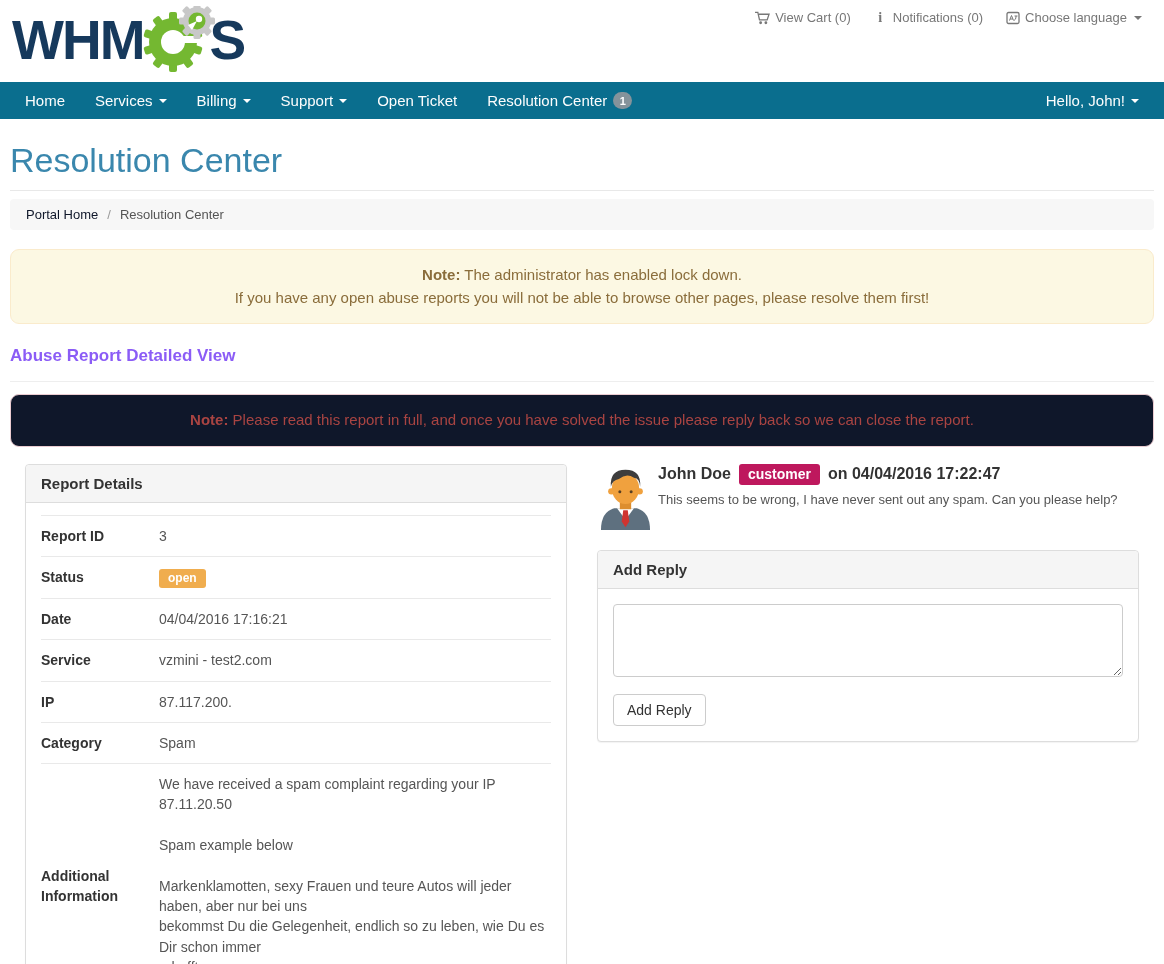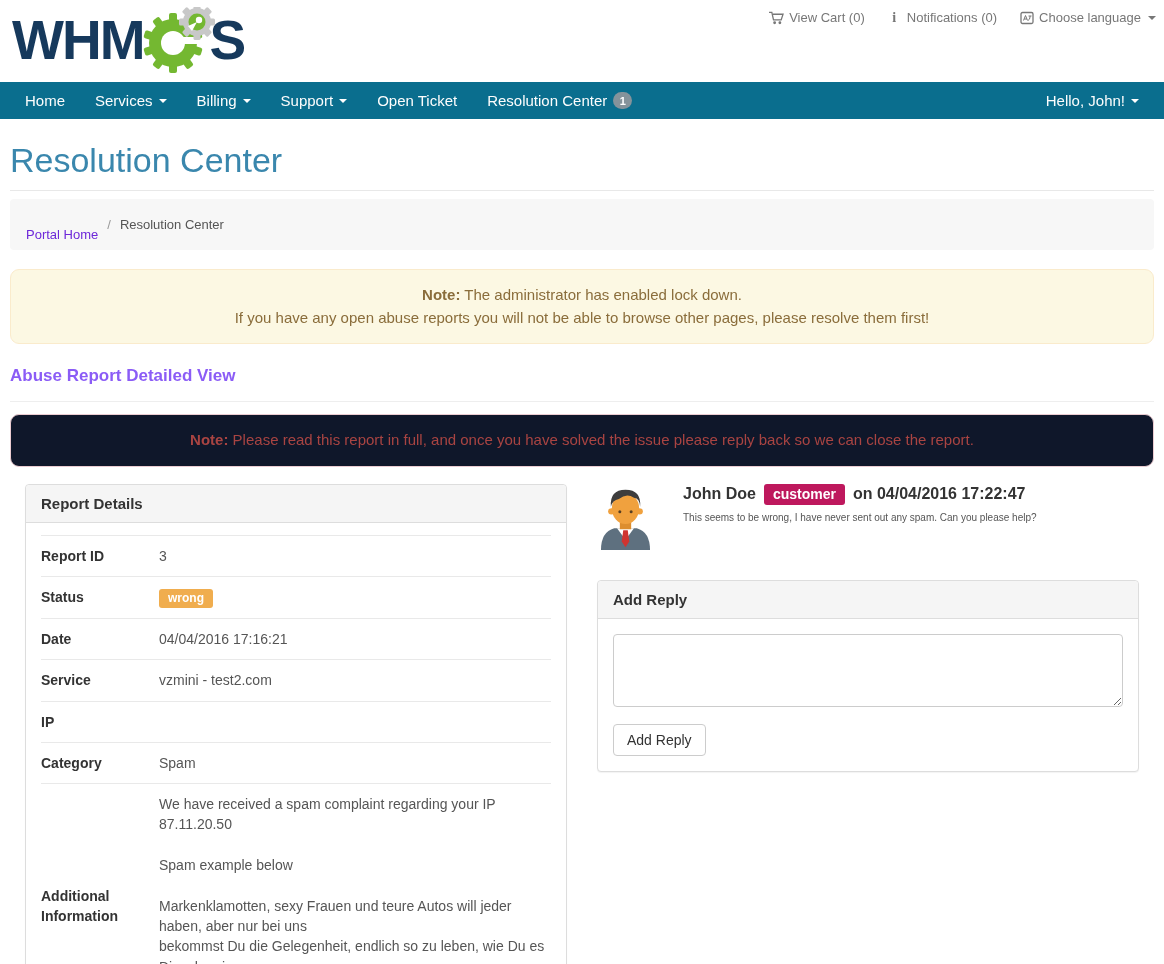--- a/index.html
+++ b/index.html
@@ -1,24 +1,24 @@
 <!DOCTYPE html>
 <html><head>
 <meta charset="utf-8">
 <style>
   * { margin:0; padding:0; box-sizing:border-box; }
   html,body { width:1164px; height:964px; overflow:hidden; background:#fff;
     font-family:"Liberation Sans", sans-serif; color:#555; font-size:14px; }
 
   
   .site-header { position:relative; height:82px; background:#fff; padding:8px 0 0 12px; }
-  .logo { display:flex; height:64px; }
+  .logo { display:flex; align-items:center; height:64px; }
   .logo-txt { font-size:55px; font-weight:bold; color:#16395c; letter-spacing:-2px; line-height:64px; }
   .logo-gears { width:74px; height:66px; margin:0 -6px 0 -2px; position:relative; top:-1px; }
-  .header-links { position:absolute; top:10px; right:8px; display:flex; 
+  .header-links { position:absolute; top:10px; right:22px; display:flex; 
     gap:22px; font-size:13px; color:#777; }
   .header-link { display:flex; align-items:center; gap:5px; color:#777; cursor:pointer; }
   .hicon { display:inline-flex; width:15px; height:15px; align-items:center; justify-content:center; }
   .info-glyph { font-family:"Liberation Serif", serif; font-weight:bold; font-size:14px; color:#777; }
   .caret-gray { width:0; height:0; border-left:4px solid transparent; border-right:4px solid transparent;
     border-top:4px solid #777; display:inline-block; margin-left:2px; }
 
   
   .navbar { background:#0a6e8e; height:37px; display:flex; align-items:stretch; padding:0 10px; }
   .nav-left { display:flex; flex:1; }
@@ -28,21 +28,21 @@
     border-top:4px solid #fff; display:inline-block; }
   .nav-badge { background:#85939b; color:#fff; font-size:11px; font-weight:bold; border-radius:10px;
     min-width:19px; height:17px; display:inline-flex; align-items:center; justify-content:center; padding:0 6px; }
 
   
   .container { padding:0 10px; }
   .page-title { font-size:34px; font-weight:300; color:#3a87ad; margin:22px 0 10px 0; letter-spacing:0; }
   .title-rule { border-bottom:1px solid #e8e8e8; margin-bottom:8px; }
   .breadcrumb { background:#f7f7f7; border-radius:4px; padding:8px 16px; font-size:13px; color:#555;
     display:flex; gap:9px; align-items:center; }
-  .breadcrumb a { color:#6d28d9; text-decoration:none; cursor:pointer;margin-top:20px; }
+  .breadcrumb a { color:#0f172a; text-decoration:none; cursor:pointer; }
   .crumb-sep { color:#999; }
 
   .alert { border-radius:9px; padding:14px 15px; text-align:center; font-size:15px; line-height:1.5; }
   .alert-warning { background:#fcf8e3; border:1px solid #faebcc; color:#8a6d3b; margin-top:19px; }
   .alert-danger  { background:#0f172a; border:1px solid #ebccd1; color:#a94442; margin:12px 0 2px 0; }
   .alert b { font-weight:bold; }
 
   .section-heading { font-size:17px; font-weight:bold; color:#8b5cf6; margin:22px 0 0 0; }
   .section-rule { border-bottom:1px solid #eee; margin:15px 0 9px 0; }
 
@@ -58,27 +58,27 @@
   
   .report-body { padding:12px 15px 0 15px; }
   .r-row { display:flex; border-top:1px solid #e9e9e9; padding:10px 0;align-items:center; }
   .r-label { width:118px; flex:none; font-weight:bold; color:#333; line-height:1.45; }
   .r-value { flex:1; color:#555; line-height:1.45; }
   .pre { white-space:pre-line; }
   .status-badge { display:inline-block; background:#f0ad4e; color:#fff; font-size:12px; font-weight:bold;
     padding:3px 9px; border-radius:3px; line-height:1.1; }
 
   
-  .message { display:flex; gap:29px; margin-bottom:30px; }
+  .message { display:flex; gap:4px; margin-bottom:20px; }
   .avatar { width:57px; height:66px; flex:none; }
   .msg-head { font-size:16px; font-weight:bold; color:#333; display:flex; align-items:center; gap:8px;
     margin-bottom:5px; white-space:nowrap; }
   .role-badge { background:#be185d; color:#fff; font-size:14px; font-weight:bold; padding:3px 9px;
     border-radius:3px; line-height:1.1; }
-  .msg-text { font-size:10px; color:#555; line-height:1.55; }
+  .msg-text { font-size:13px; color:#555; line-height:1.55; }
 
   
   .reply-panel { margin-top:4px; }
   .reply-textarea { width:100%; height:73px; border:1px solid #ccc; border-radius:4px; resize:both;
     font-family:"Liberation Sans", sans-serif; font-size:14px; padding:6px 10px; color:#555; outline:none; }
   .reply-btn { margin-top:14px; background:#fff; border:1px solid #ccc; border-radius:4px; color:#333;
     font-size:14px; padding:7px 13px; cursor:pointer; font-family:"Liberation Sans", sans-serif; }
 </style>
 </head>
 <body>
@@ -250,32 +250,33 @@
     <div class="col">
       <div class="panel">
         <div class="panel-heading">Report Details</div>
         <div class="report-body">
           <div class="r-row">
             <div class="r-label">Report ID</div>
             <div class="r-value">3</div>
           </div>
           <div class="r-row">
             <div class="r-label">Status</div>
-            <div class="r-value"><span class="status-badge">wrong</span></div>
+            <div class="r-value"><span class="status-badge">open</span></div>
           </div>
           <div class="r-row">
             <div class="r-label">Date</div>
             <div class="r-value">04/04/2016 17:16:21</div>
           </div>
           <div class="r-row">
             <div class="r-label">Service</div>
             <div class="r-value">vzmini - test2.com</div>
           </div>
           <div class="r-row">
             <div class="r-label">IP</div>
+            <div class="r-value">87.117.200.</div>
           </div>
           <div class="r-row">
             <div class="r-label">Category</div>
             <div class="r-value">Spam</div>
           </div>
           <div class="r-row">
             <div class="r-label">Additional Information</div>
             <div class="r-value pre">We have received a spam complaint regarding your IP 87.11.20.50
 
 Spam example below

